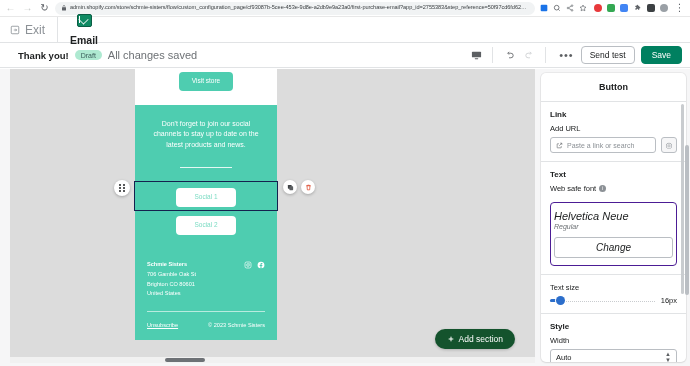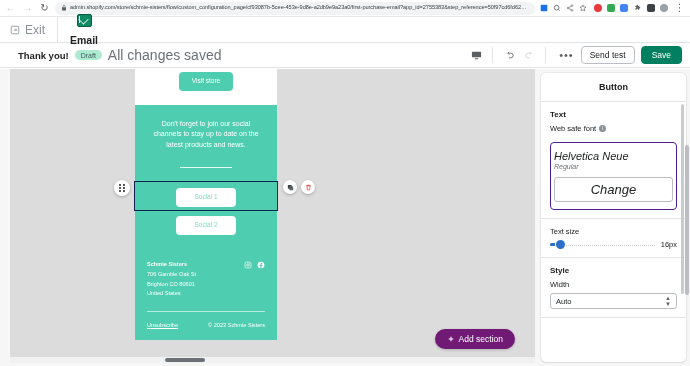--- a/index.html
+++ b/index.html
@@ -67,21 +67,21 @@
   .app-subbar {
     height: 25px; display:flex; align-items:center; background:#fff;
     border-bottom: 1px solid #e1e3e5; padding: 0 8px 0 18px;
   }
   .sub-left { display:flex; align-items:center; gap:6px; }
   .page-title { font-size:9.5px; font-weight:bold; color:#202223; }
   .badge {
     font-size: 7px; color:#3b5e5a; background:#aee9d1; border-radius:7px;
     padding: 1.5px 6px; line-height:1;
   }
-  .saved-text { font-size: 14px; color:#6d7175; }
+  .saved-text { font-size: 11px; color:#6d7175; }
   .sub-right { margin-left:auto; display:flex; align-items:center; gap:0; }
   .icon-btn {
     width:20px; height:18px; display:flex; align-items:center; justify-content:center;
     color:#5c5f62;
   }
   .vdiv { width:1px; height:16px; background:#e1e3e5; margin: 0 6px; }
   .more-btn { font-size:11px; color:#5c5f62; padding: 0 7px; letter-spacing:1px; line-height:1;}
   .btn-sec {
     font-size: 8.5px; color:#202223; background:#fff; border:1px solid #babec3;
     border-radius: 4px; padding: 3.5px 8px; line-height:1;
@@ -133,21 +133,21 @@
 
   .handle {
     position:absolute; width:16px; height:16px; border-radius:50%;
     background:#fff; box-shadow: 0 1px 3px rgba(0,0,0,.25);
     display:flex; align-items:center; justify-content:center; z-index:5;
   }
   .dots6 { display:grid; grid-template-columns: repeat(2, 2px); gap: 1.2px; }
   .dots6 i { width:2px; height:2px; background:#202223; border-radius:50%; display:block; }
 
   .add-section-btn {
-    position:absolute; right: 20px; bottom: 14px; background:#701a75; color:#fff;
+    position:absolute; right: 20px; bottom: 14px; background:#14532d; color:#fff;
     font-size:8.5px; border-radius: 14px; padding: 6px 12px; display:flex;
     align-items:center; gap:4px; line-height:1; z-index:6;
     box-shadow: 0 1px 3px rgba(0,0,0,.2);
   }
 
   
   .right-panel {
     width: 155px; flex: 0 0 155px; background:#f6f6f7; position:relative;
     padding: 4px 4px 4px 6px; display:flex; flex-direction:column;
   }
@@ -178,21 +178,21 @@
   .websafe-label { font-size:7.5px; color:#202223; }
   .info-ico {
     width:7px; height:7px; border-radius:50%; background:#8c9196; color:#fff;
     font-size:5.5px; display:flex; align-items:center; justify-content:center; line-height:1;
   }
   .font-card { border:1px solid #4c1d95; border-radius:4px; padding: 7px 3px; background:#fff;font-style:italic; }
   .font-name { font-size: 11px; color:#202223; line-height:1.1; }
   .font-style { font-size: 7px; color:#6d7175; margin-top: 1px; }
   .change-btn {
     margin-top: 7px; border:1px solid #babec3; border-radius:3px; background:#fff;
-    text-align:center; font-size:13px; color:#202223; padding: 4px 0;
+    text-align:center; font-size:10px; color:#202223; padding: 4px 0;
   }
   .slider-row { display:flex; align-items:center; gap: 6px; }
   .slider-track {
     flex:1 1 auto; height: 2px; background: transparent;
     border-bottom: 1.5px dotted #c9cccf; position:relative;
   }
   .slider-fill { position:absolute; left:0; top:-0.5px; width: 9px; height: 2.5px; background:#2c6ecb; border-radius:2px;}
   .slider-knob {
     position:absolute; left: 6px; top:-4px; width:9px; height:9px; border-radius:50%;
     background:#2c6ecb; box-shadow: 0 0 0 1px #fff;
@@ -415,20 +415,35 @@
       <div class="hscroll-track">
         <div class="hscroll" style="left:155px"></div>
       </div>
     </div>
 
     <div class="right-panel">
       <div class="panel-card">
         <div class="panel-header">Button</div>
         <div class="panel-body">
 
+          <div class="panel-sec">
+            <div class="sec-title">Link</div>
+            <div class="field-label">Add URL</div>
+            <div class="url-row">
+              <div class="url-input">
+                <svg width="7" height="7" viewBox="0 0 24 24" fill="none" stroke="#5c5f62" stroke-width="2">
+                    <path d="M14 4h6v6"></path>
+                    <path d="M20 4L11 13"></path>
+                    <path d="M18 14v5a1 1 0 01-1 1H5a1 1 0 01-1-1V7a1 1 0 011-1h5"></path>
+                  </svg>
+                <span class="url-ph">Paste a link or search</span>
+              </div>
+              <div class="clear-btn">◎</div>
+            </div>
+          </div>
 
           <div class="panel-sec">
             <div class="sec-title">Text</div>
             <div class="websafe-row">
               <span class="websafe-label">Web safe font</span>
               <span class="info-ico">i</span>
             </div>
             <div class="font-card">
               <div class="font-name">Helvetica Neue</div>
               <div class="font-style">Regular</div>

